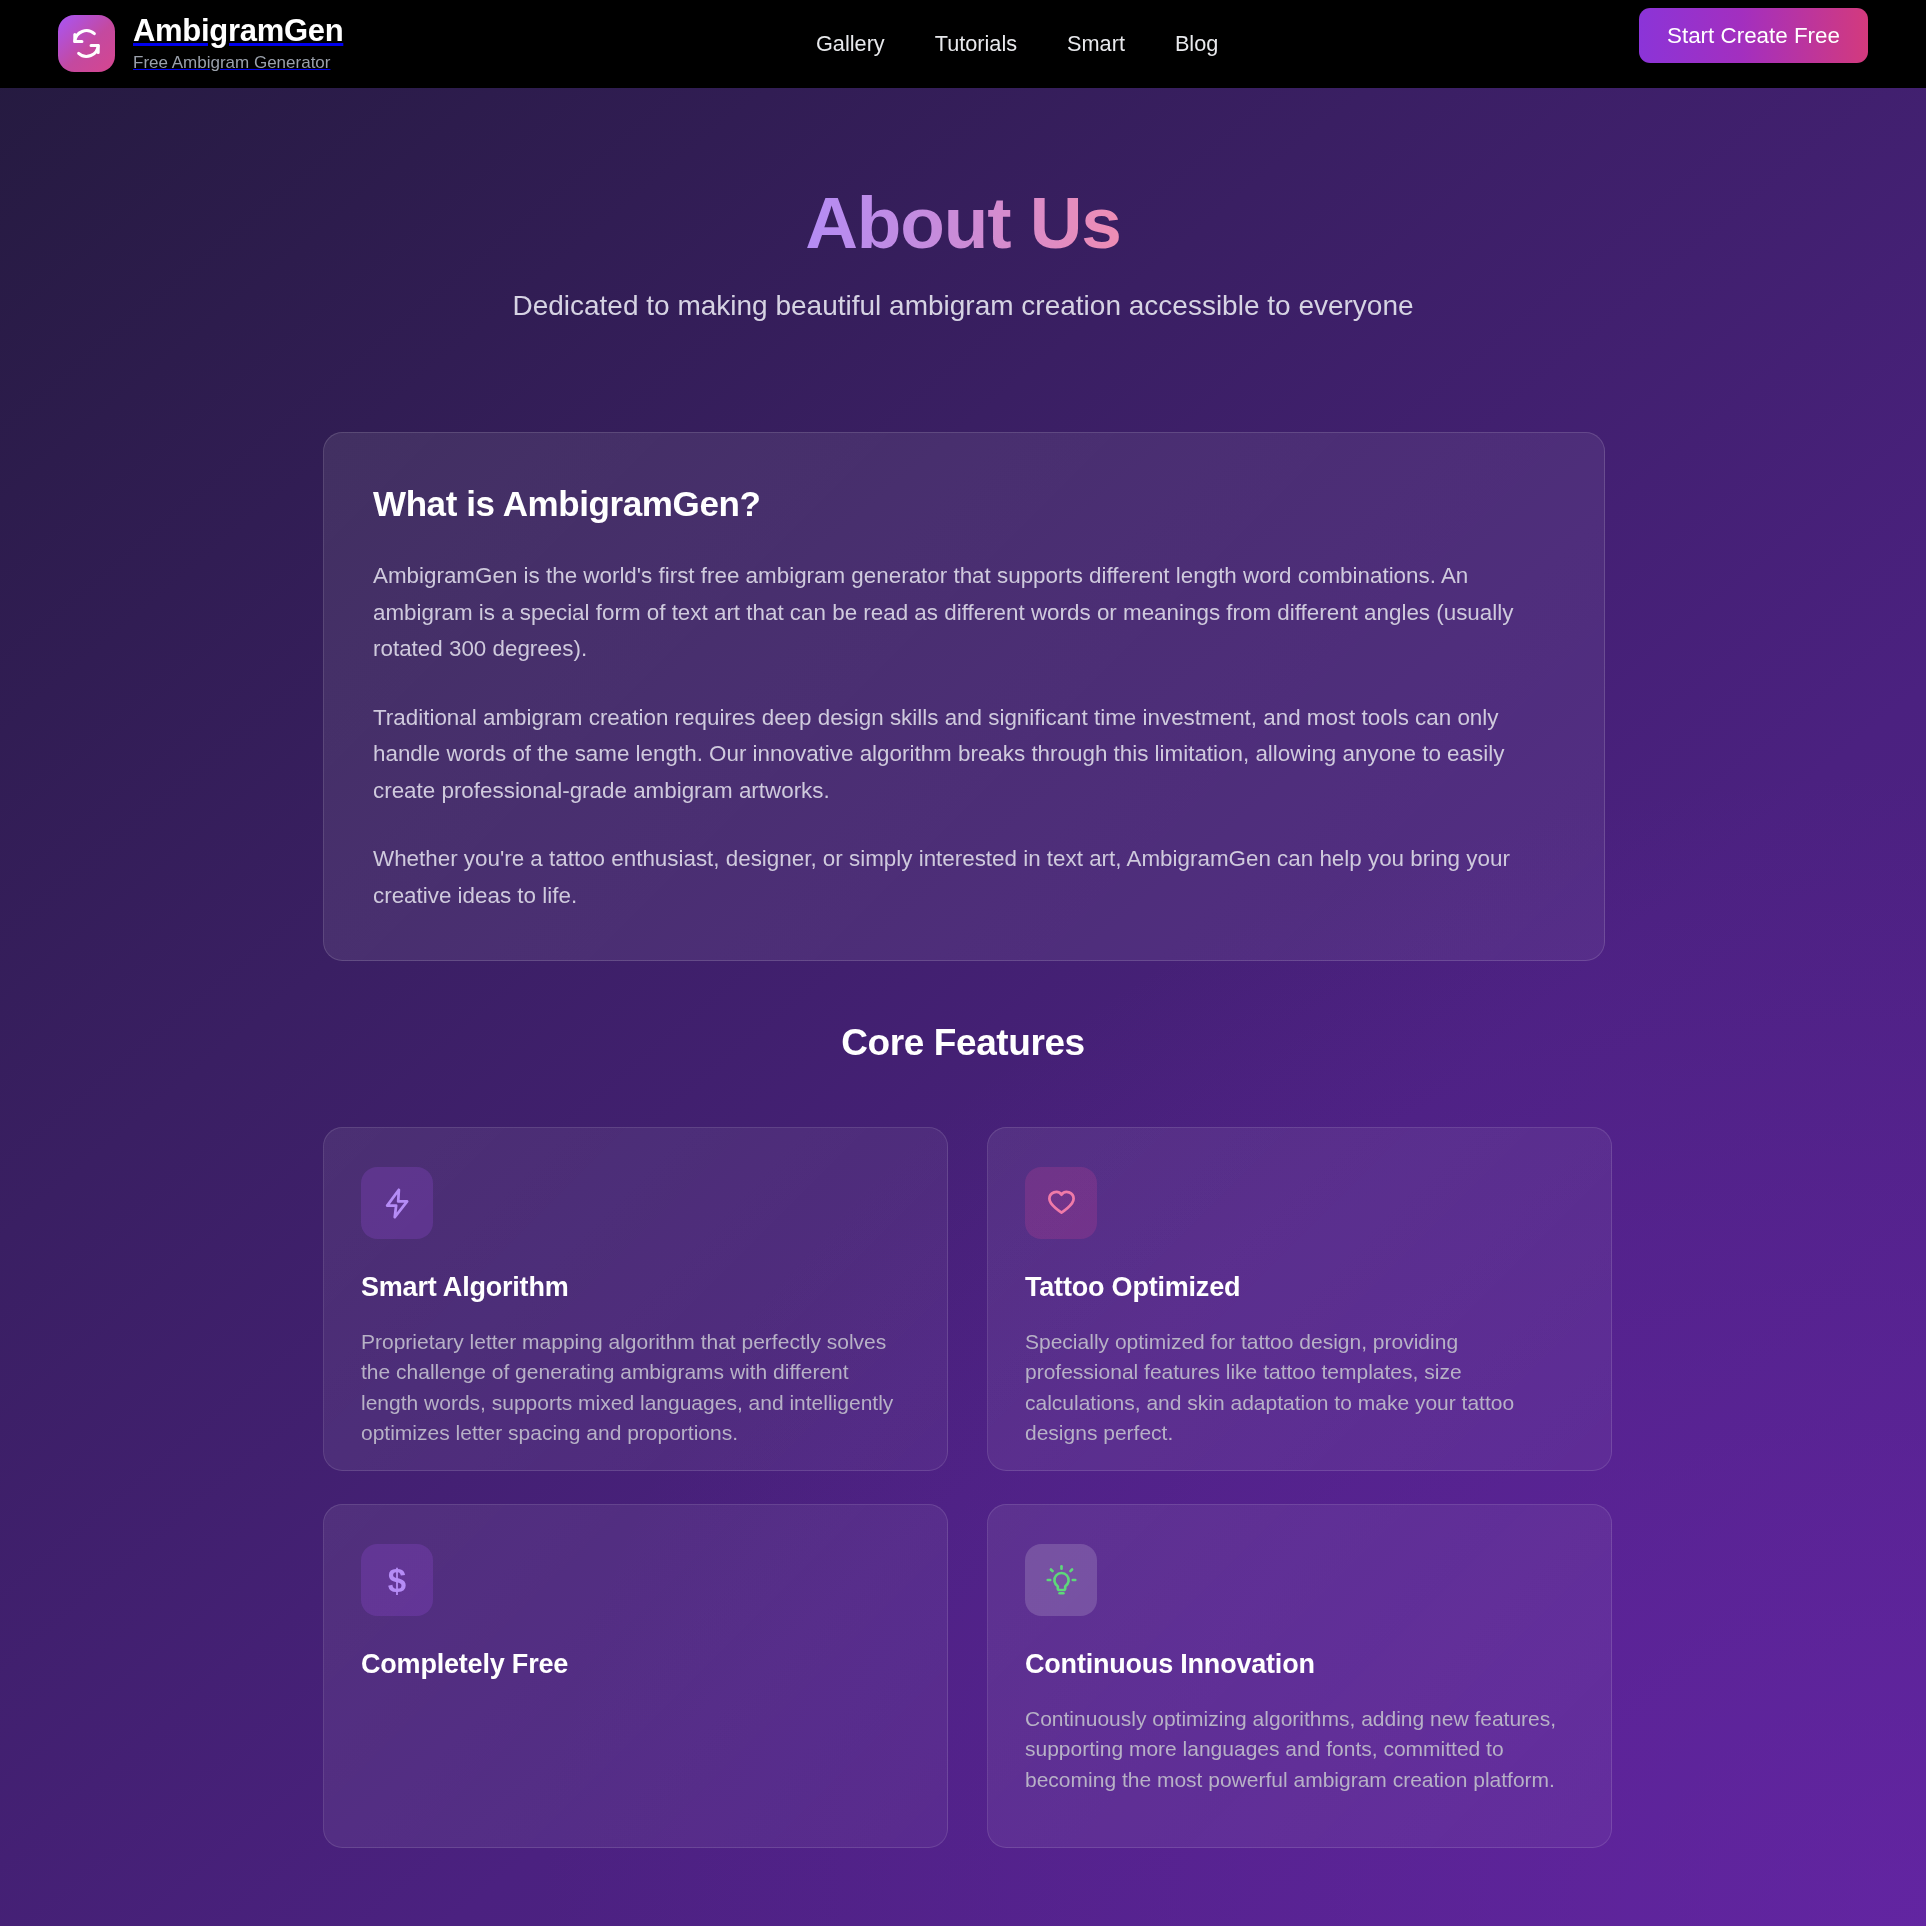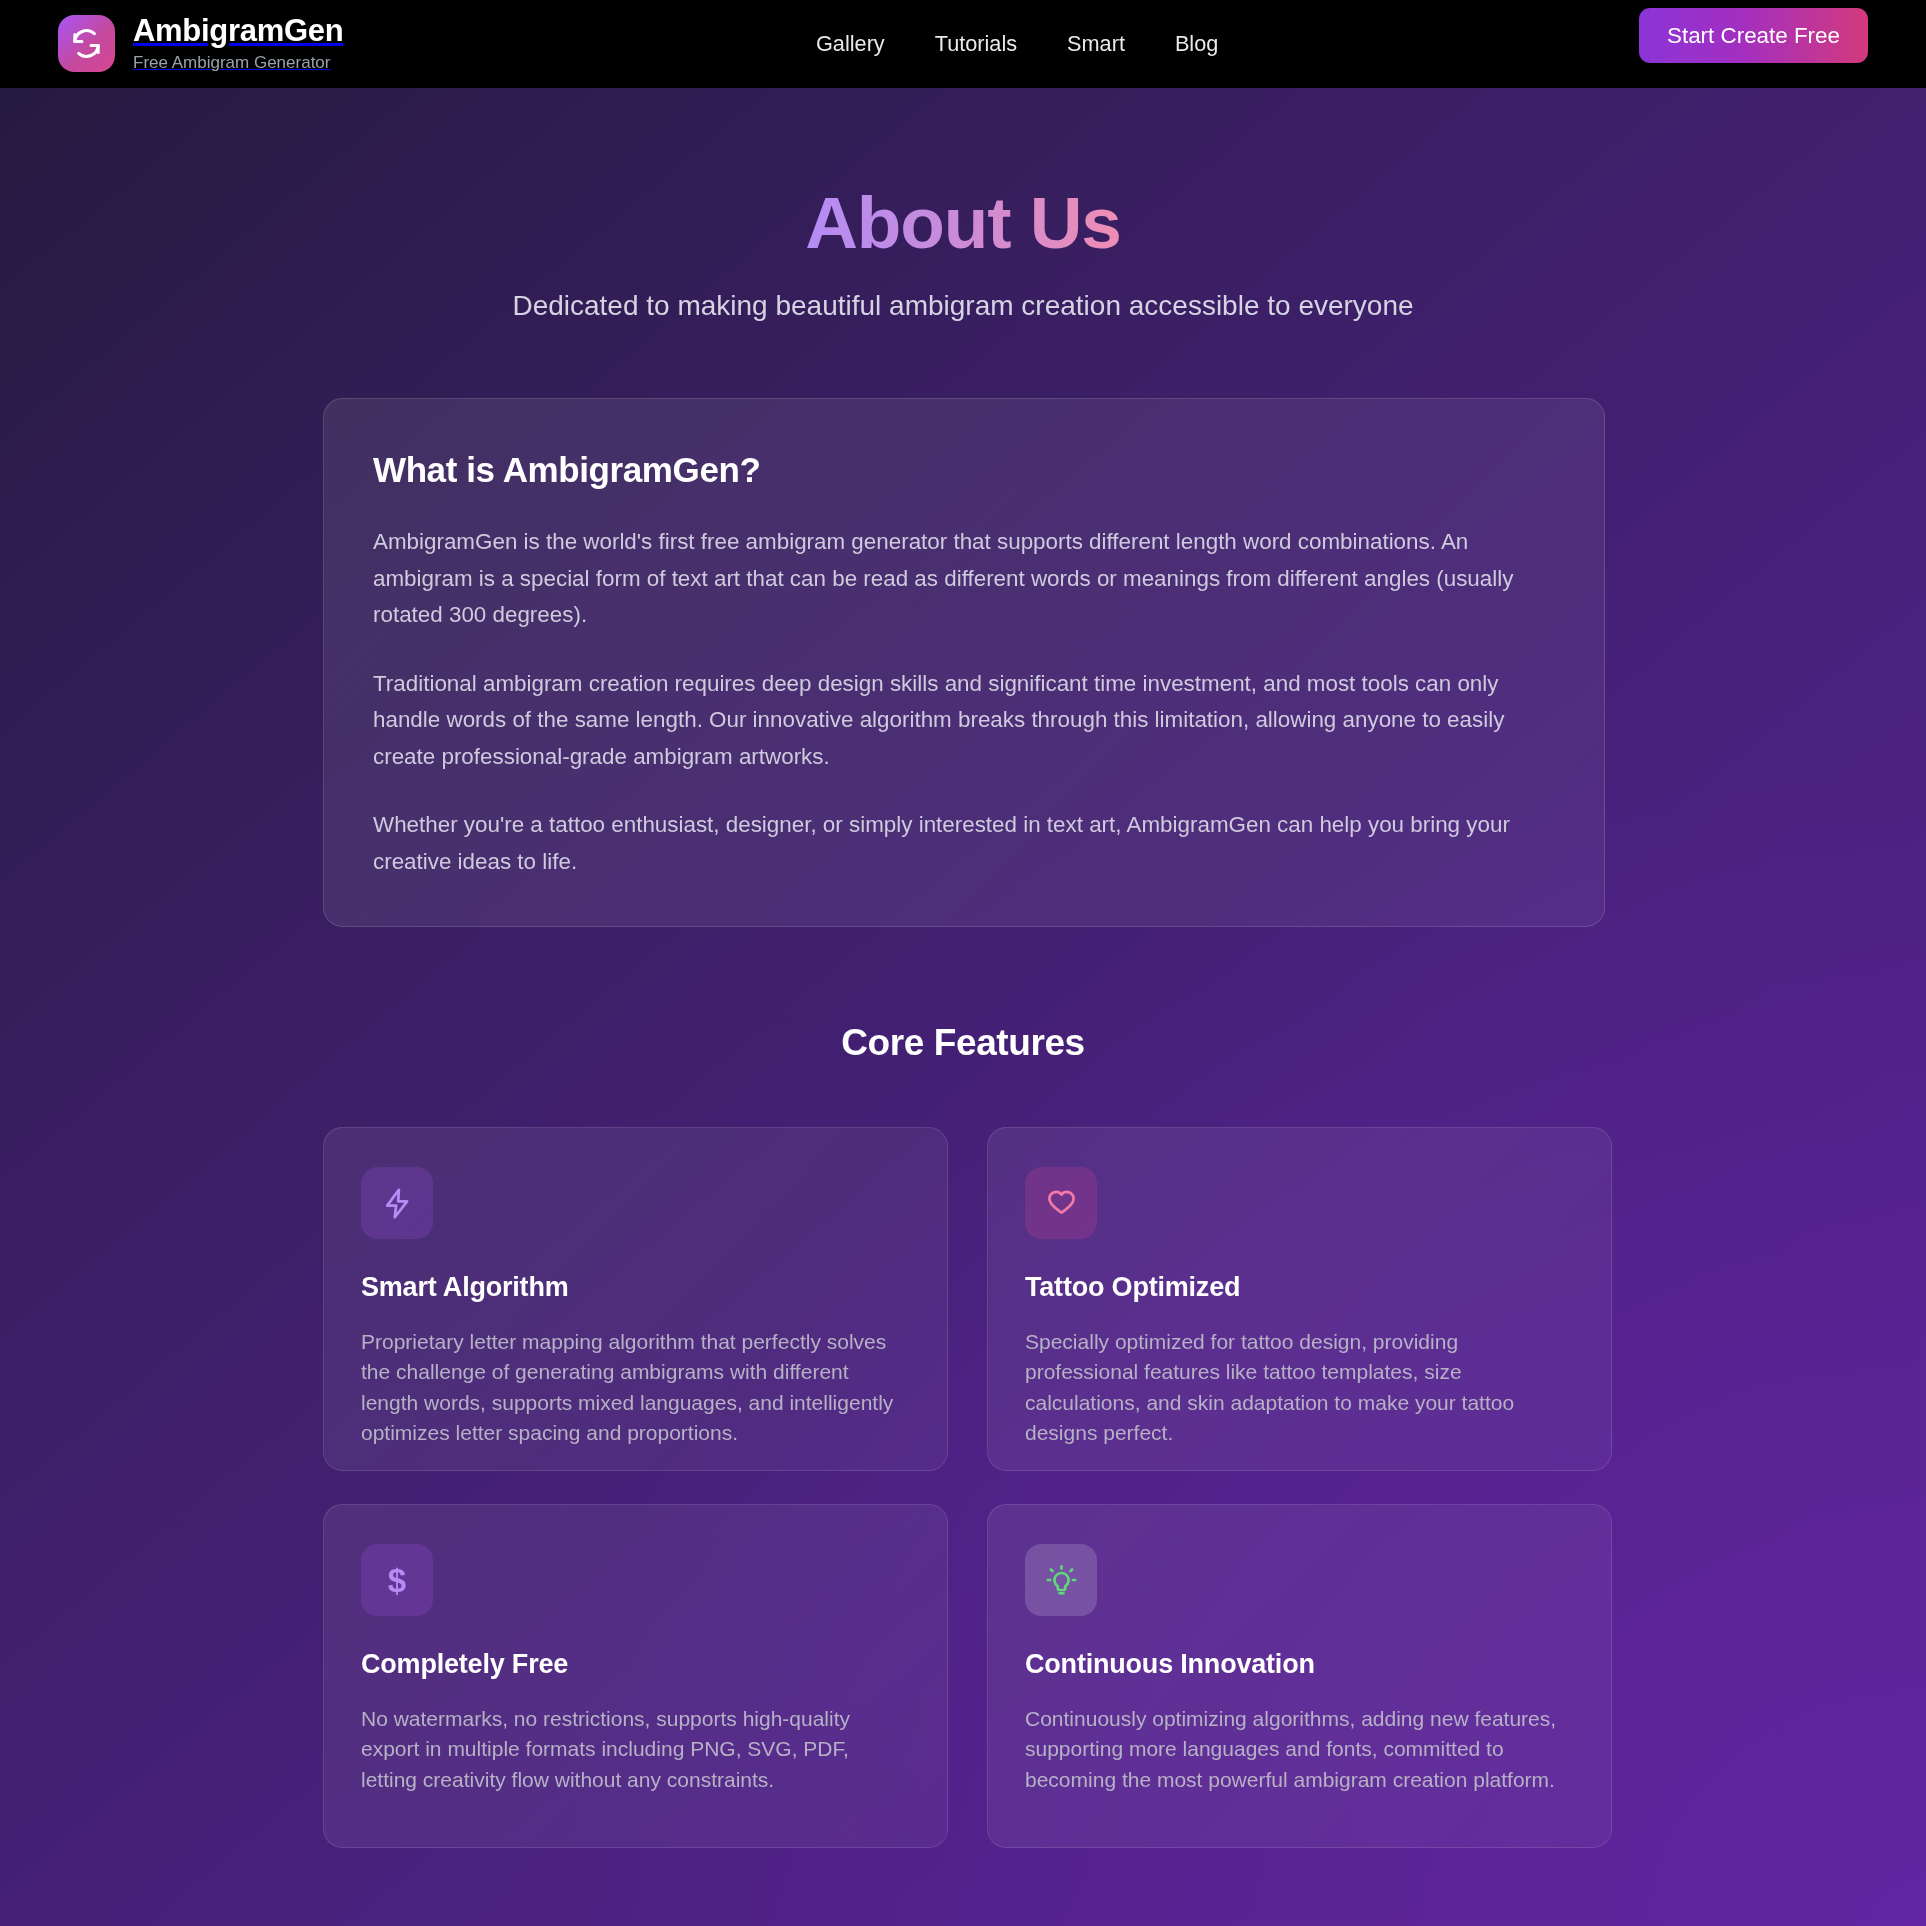--- a/index.html
+++ b/index.html
@@ -141,21 +141,21 @@
     font-size: 28px;
     font-weight: 400;
     color: #d6d3e3;
     line-height: 1.35;
   }
 
   
   #about-card {
     position: absolute;
     left: 323px;
-    top: 398px;
+    top: 432px;
     width: 1282px;
     border-radius: 19.4px;
     background: linear-gradient(135deg, rgba(255,255,255,0.085) 0%, rgba(255,255,255,0.055) 100%);
     border: 1.5px solid rgba(255,255,255,0.135);
     padding: 51px 49px 46px 49px;
   }
   #about-card-title {
     font-size: 35px;
     font-weight: 700;
     letter-spacing: -0.4px;
@@ -302,21 +302,20 @@
       </div>
       <div class="feature-title">Tattoo Optimized</div>
       <div class="feature-desc">Specially optimized for tattoo design, providing professional features like tattoo templates, size calculations, and skin adaptation to make your tattoo designs perfect.</div>
     </div>
 
     <div class="feature-card">
       <div class="feature-icon purple">
         <span class="feature-icon-glyph">$</span>
       </div>
       <div class="feature-title">Completely Free</div>
-      <div class="feature-desc">No watermarks, no restrictions, supports high-quality export in multiple formats including PNG, SVG, PDF, letting creativity flow without any constraints.</div>
     </div>
 
     <div class="feature-card">
       <div class="feature-icon green">
         <svg width="33" height="33" viewBox="0 0 24 24" fill="none" stroke="#5ed87a" stroke-width="1.9" stroke-linecap="round" stroke-linejoin="round">
           <path d="M9.3 16.2a5.2 5.2 0 1 1 5.4 0v1.6a1.1 1.1 0 0 1-1.1 1.1h-3.2a1.1 1.1 0 0 1-1.1-1.1z"></path>
           <line x1="12" y1="1.6" x2="12" y2="3.4"></line>
           <line x1="3.8" y1="11.6" x2="2" y2="11.6"></line>
           <line x1="22" y1="11.6" x2="20.2" y2="11.6"></line>
           <line x1="5.5" y1="5.2" x2="4.3" y2="4"></line>

